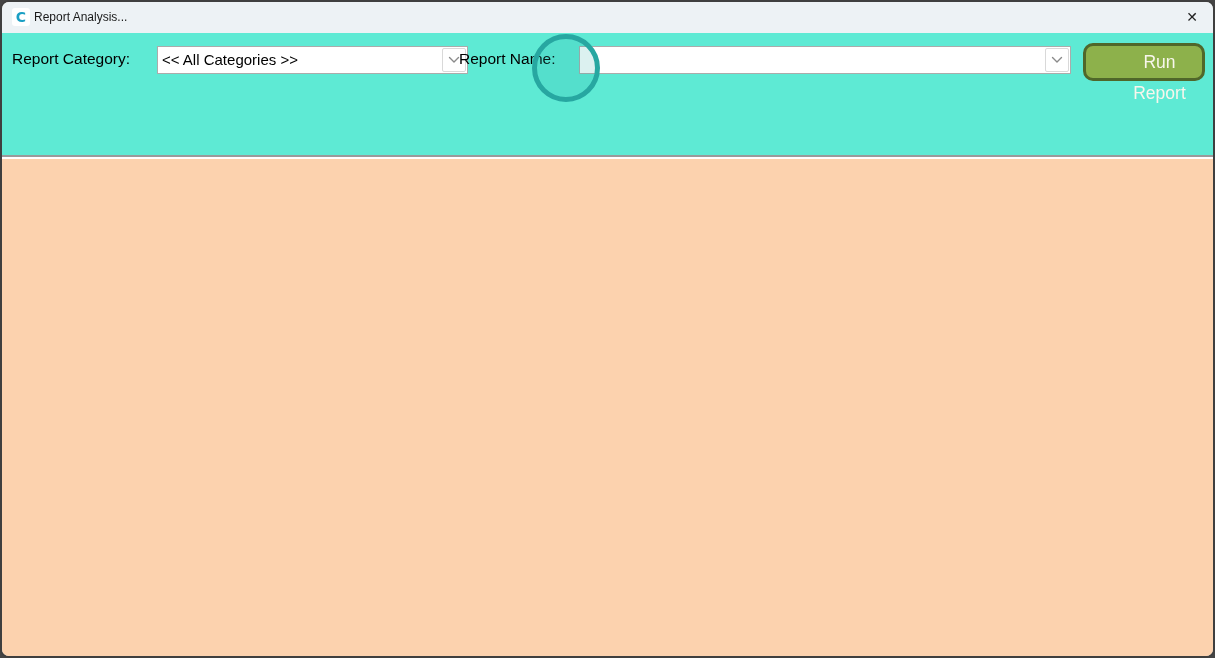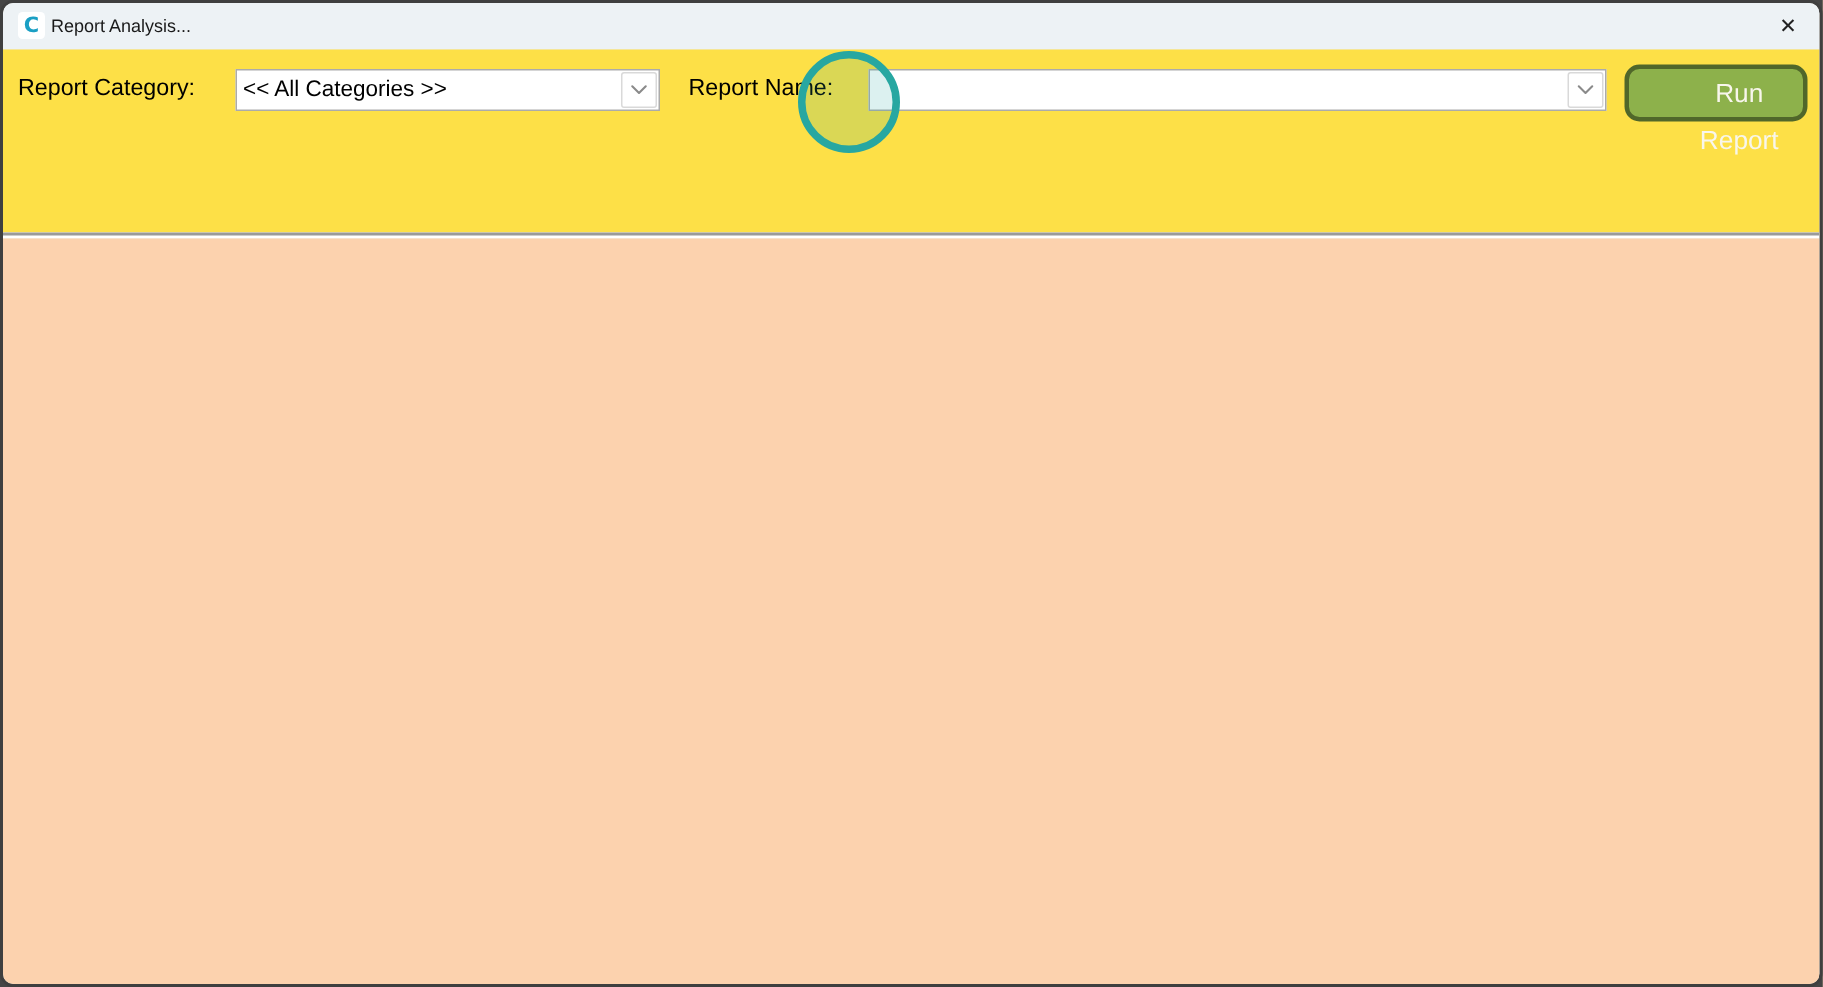--- a/index.html
+++ b/index.html
@@ -56,42 +56,42 @@
     line-height: 30px;
     font-size: 14px;
     color: #222;
     cursor: default;
   }
   
   .toolbar {
     position: absolute;
     top: 31px; left: 0; right: 0;
     height: 122px;
-    background: #fde047;
+    background: #5eead4;
   }
   .field-label {
     position: absolute;
     top: 17px;
     font-size: 15.5px;
     color: #000;
     white-space: nowrap;
   }
   .label-category { left: 10px; }
   .label-name { left: 457px; }
   .combobox {
     position: absolute;
     top: 13px;
     height: 28px;
     box-sizing: border-box;
     background: #ffffff;
     border: 1px solid #ababab;
     display: flex;
     align-items: stretch;
   }
-  .combo-category { left: 155px; width: 283px; }
+  .combo-category { left: 155px; width: 311px; }
   .combo-name { left: 577px; width: 492px; }
   .combo-value {
     flex: 1;
     font-size: 15px;
     line-height: 26px;
     padding-left: 4px;
     color: #000;
     white-space: nowrap;
     overflow: hidden;
   }

